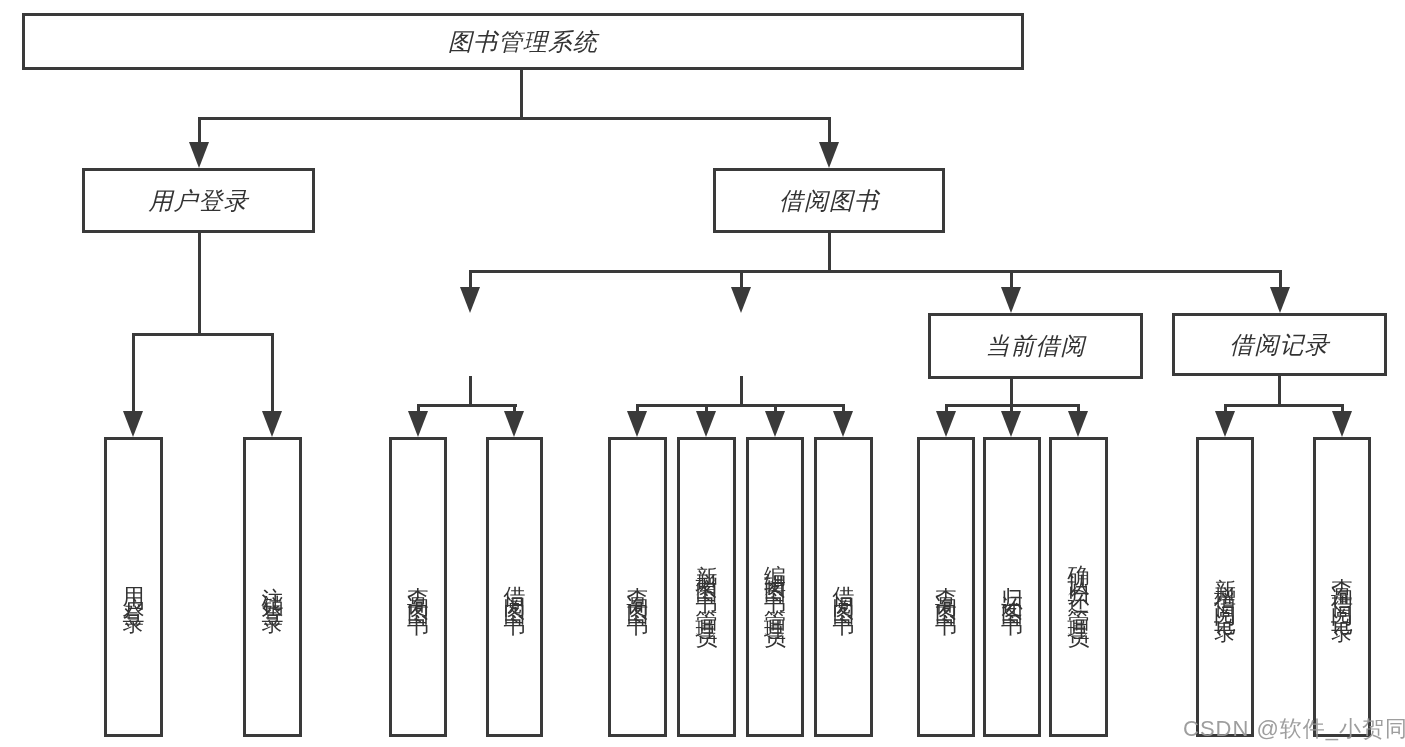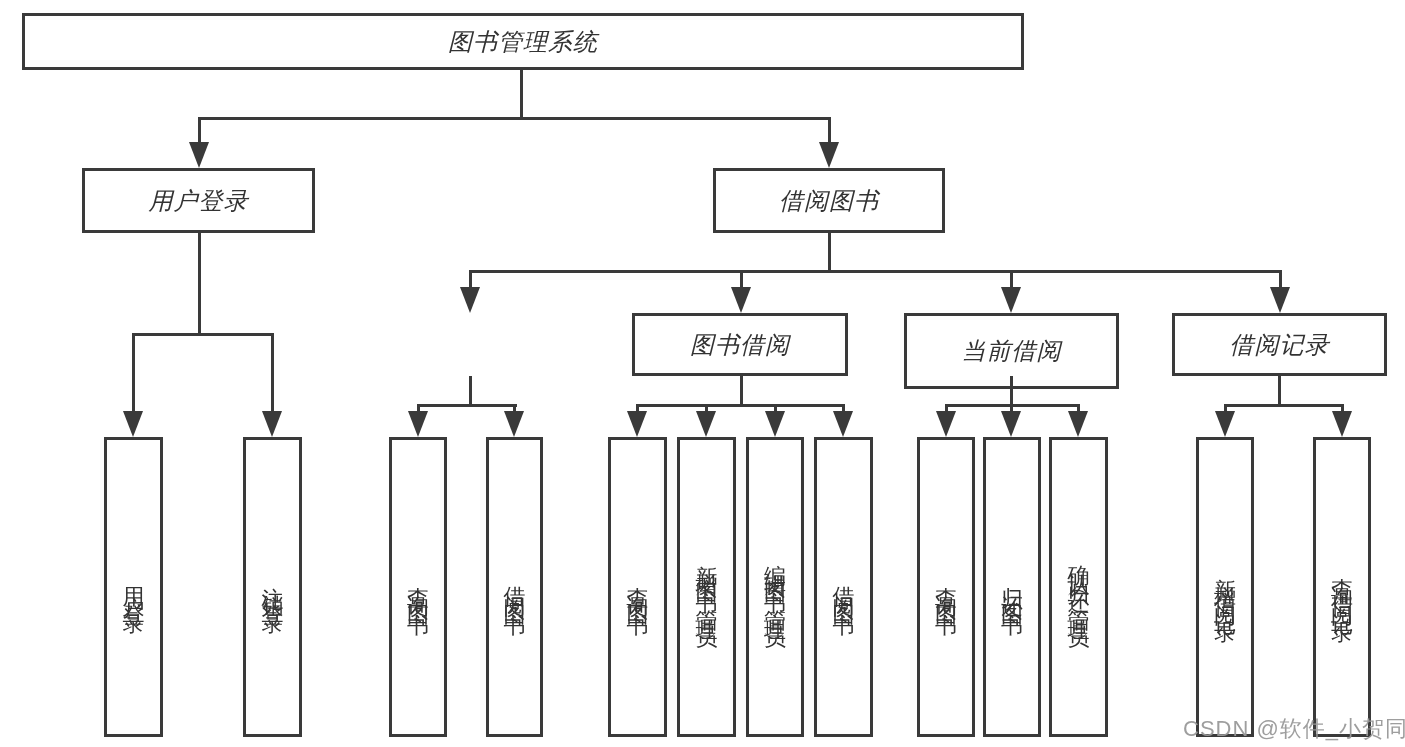--- a/index.html
+++ b/index.html
@@ -51,24 +51,21 @@
   <div class="hl" style="left:469px;top:270px;width:812px"></div>
   <div class="vl" style="left:469px;top:270px;height:19px"></div>
   <div class="ah" style="left:460px;top:287px"></div>
   <div class="vl" style="left:740px;top:270px;height:19px"></div>
   <div class="ah" style="left:731px;top:287px"></div>
   <div class="vl" style="left:1010px;top:270px;height:19px"></div>
   <div class="ah" style="left:1001px;top:287px"></div>
   <div class="vl" style="left:1279px;top:270px;height:19px"></div>
   <div class="ah" style="left:1270px;top:287px"></div>
 
-  <div class="node hnode" style="left:632px;top:313px;width:216px;height:63px">
-    <span>图书借阅</span>
-  </div>
-  <div class="node hnode" style="left:904px;top:313px;width:215px;height:76px">
+  <div class="node hnode" style="left:928px;top:313px;width:215px;height:66px">
     <span>当前借阅</span>
   </div>
   <div class="node hnode" style="left:1172px;top:313px;width:215px;height:63px">
     <span>借阅记录</span>
   </div>
 
   <div class="vl" style="left:469px;top:376px;height:30px"></div>
   <div class="hl" style="left:417px;top:404px;width:100px"></div>
   <div class="vl" style="left:417px;top:404px;height:9px"></div>
   <div class="ah" style="left:408px;top:411px"></div>

